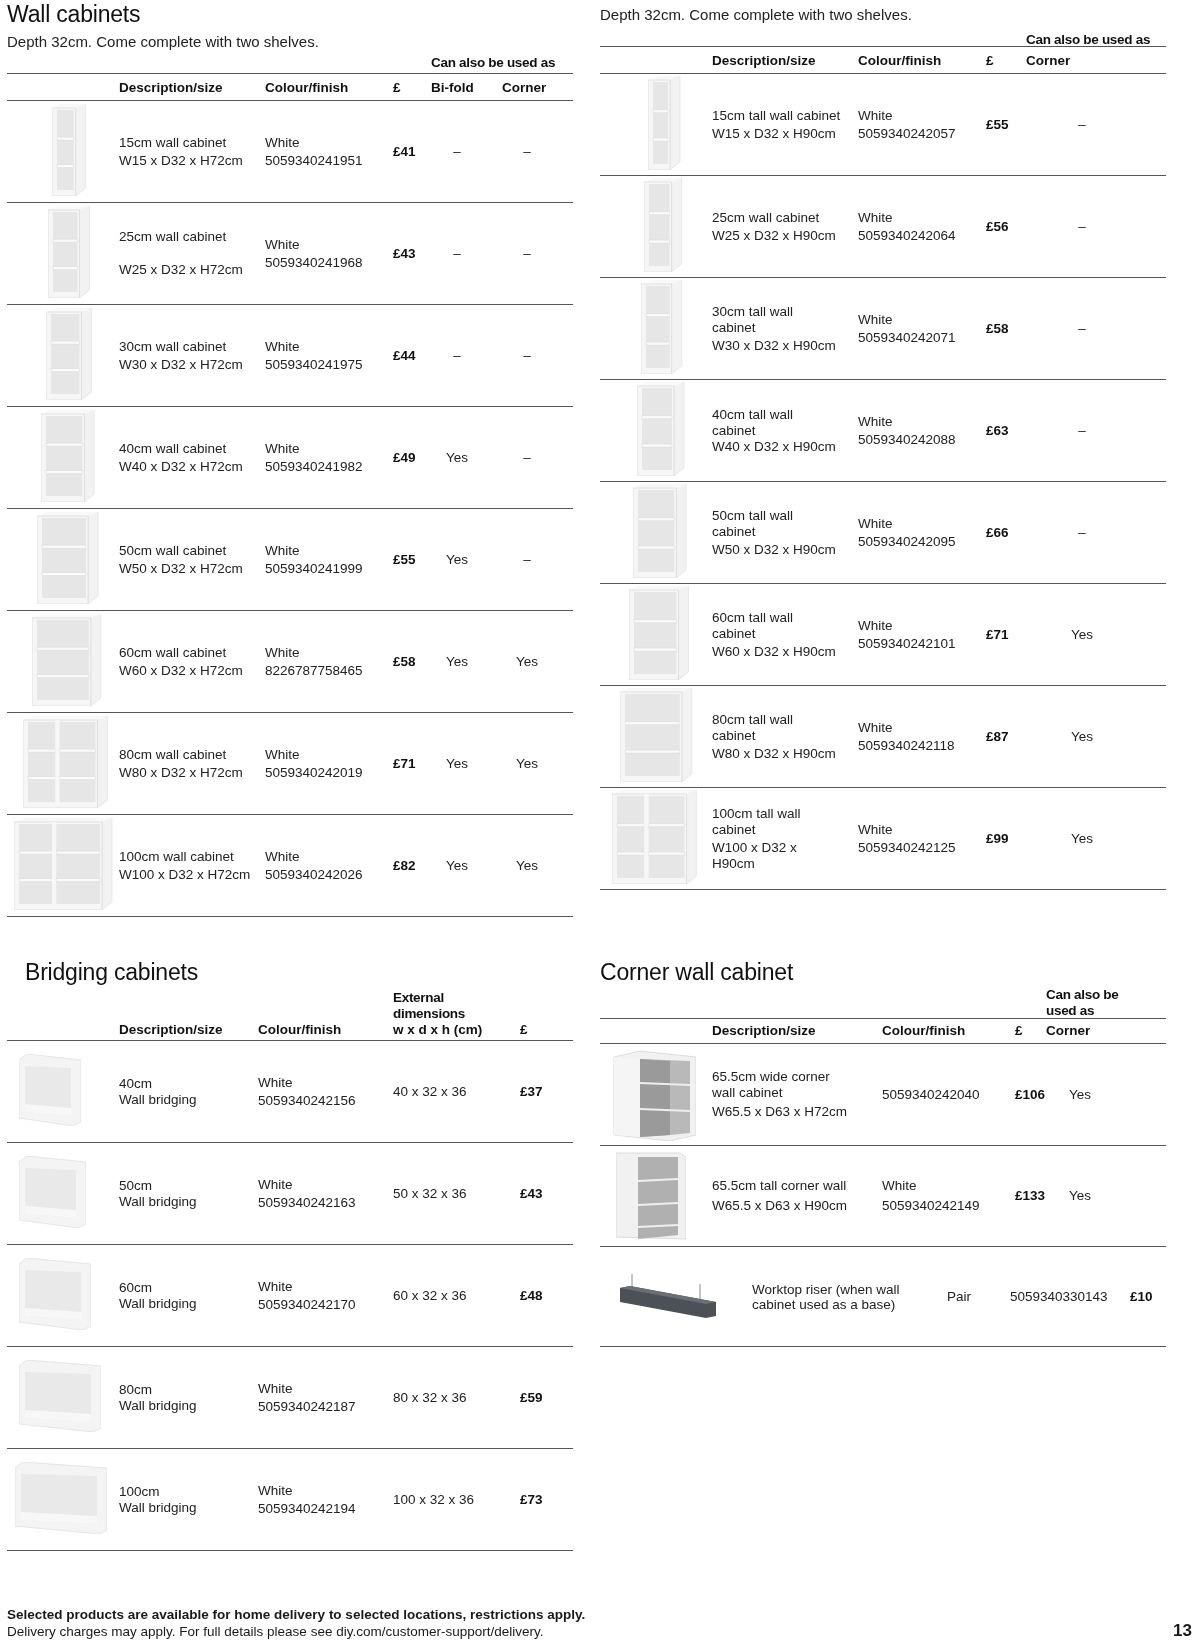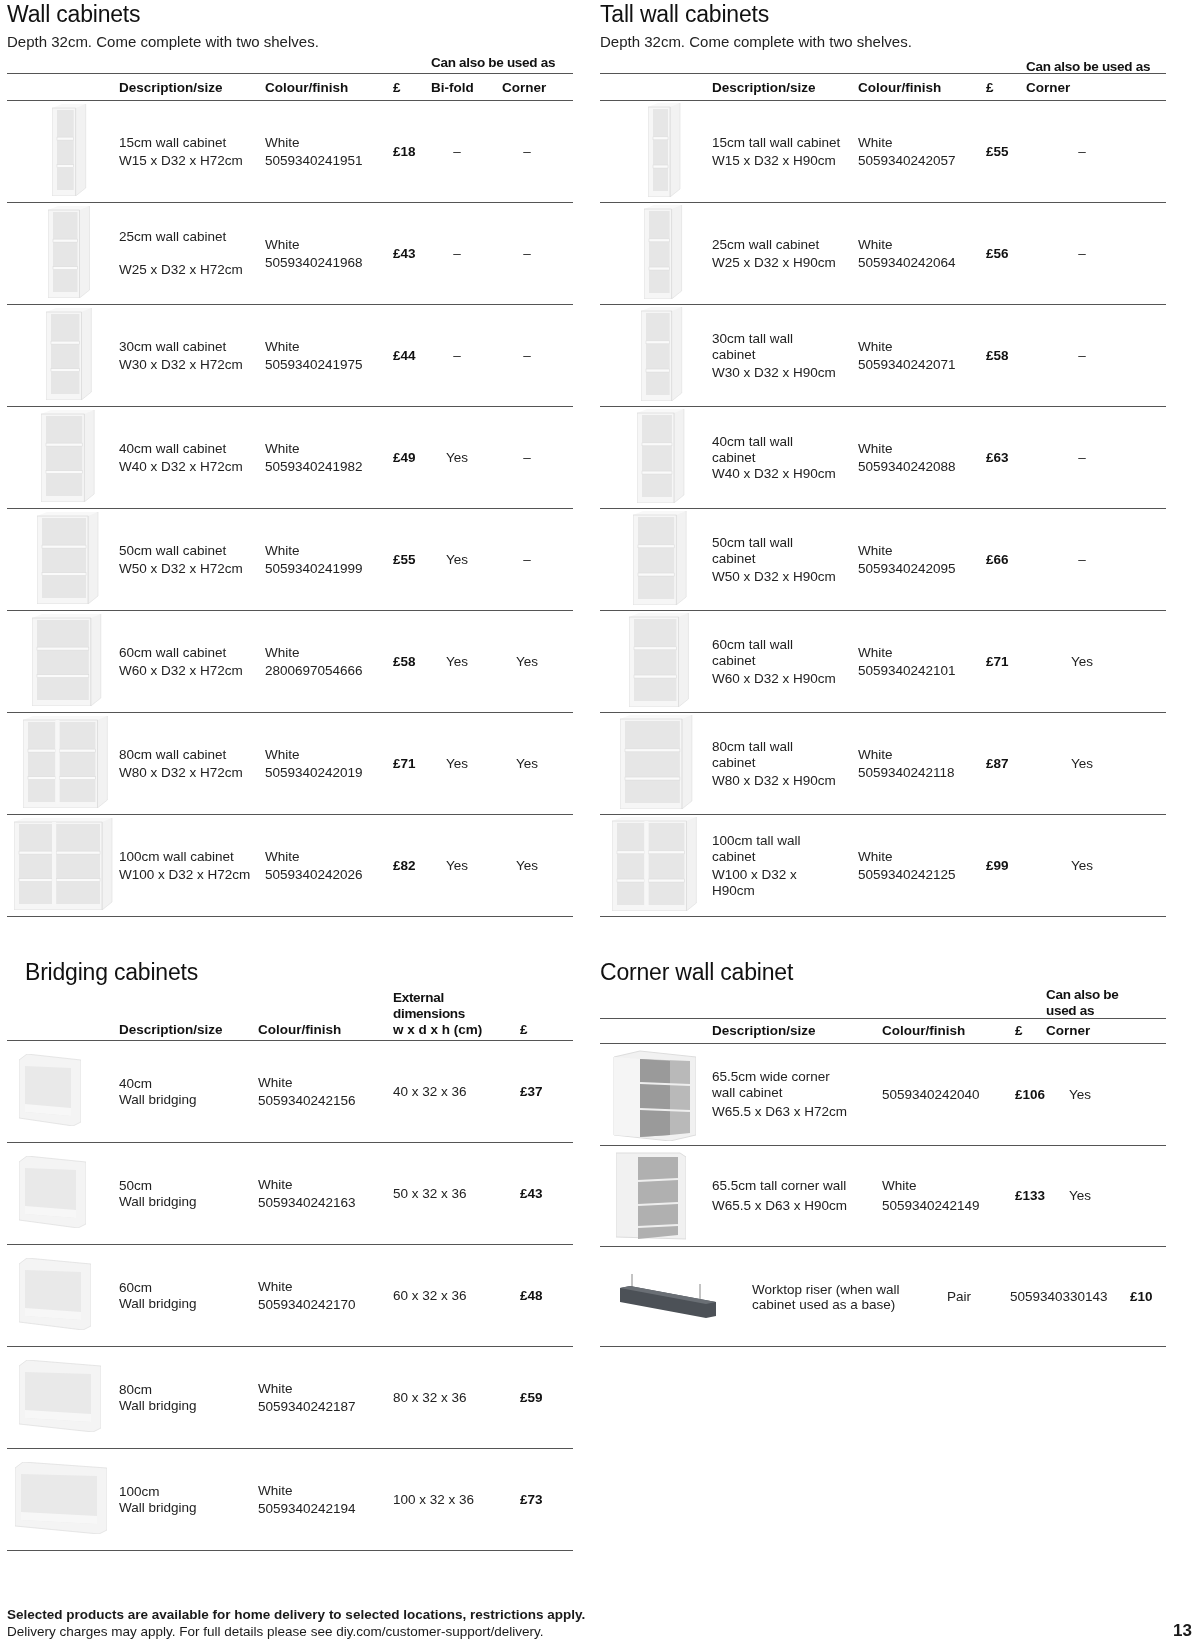--- a/index.html
+++ b/index.html
@@ -110,21 +110,21 @@
               <rect x="5" y="60.720000000000006" width="16.700000000000003" height="3" fill="#fafafa" stroke="#d8d8d8" stroke-width="0.5"></rect>
   </svg></div>
     <div class="cell" style="left:112px;">
       <div>15cm wall cabinet</div>
       <div style="margin-top:2px;">W15 x D32 x H72cm</div>
     </div>
     <div class="cell" style="left:258px;">
       <div>White</div>
       <div style="margin-top:2px;">5059340241951</div>
     </div>
-    <div class="cell price" style="left:386px;">£18</div>
+    <div class="cell price" style="left:386px;">£41</div>
     <div class="cell center" style="left:430px; width:40px;">–</div>
     <div class="cell center" style="left:500px; width:40px;">–</div>
   </div>
         <div class="row" style="height: 102px;">
     <div class="thumb" style="left:40.75px;"><svg width="43.5" height="92" viewBox="0 0 43.5 92">
     <polygon points="10,0 41.5,0 41.5,84 31.5,92 31.5,4" fill="#f2f2f2" stroke="#ddd" stroke-width="0.6"></polygon>
     <polygon points="0,4 10,0 41.5,0 31.5,4" fill="#f8f8f8"></polygon>
     <rect x="0" y="4" width="31.5" height="88" fill="#f6f6f6" stroke="#d4d4d4" stroke-width="0.6"></rect>
     <rect x="5" y="6" width="24.5" height="80" fill="#e6e6e6"></rect>
               <rect x="5" y="33.12" width="24.5" height="3" fill="#fafafa" stroke="#d8d8d8" stroke-width="0.5"></rect>
@@ -213,21 +213,21 @@
     <rect x="5" y="6" width="51.80000000000001" height="80" fill="#e6e6e6"></rect>
               <rect x="5" y="33.12" width="51.80000000000001" height="3" fill="#fafafa" stroke="#d8d8d8" stroke-width="0.5"></rect>
               <rect x="5" y="60.720000000000006" width="51.80000000000001" height="3" fill="#fafafa" stroke="#d8d8d8" stroke-width="0.5"></rect>
   </svg></div>
     <div class="cell" style="left:112px;">
       <div>60cm wall cabinet</div>
       <div style="margin-top:2px;">W60 x D32 x H72cm</div>
     </div>
     <div class="cell" style="left:258px;">
       <div>White</div>
-      <div style="margin-top:2px;">2800697054666</div>
+      <div style="margin-top:2px;">8226787758465</div>
     </div>
     <div class="cell price" style="left:386px;">£58</div>
     <div class="cell center" style="left:430px; width:40px;">Yes</div>
     <div class="cell center" style="left:500px; width:40px;">Yes</div>
   </div>
         <div class="row" style="height: 102px;">
     <div class="thumb" style="left:16px;"><svg width="86.4" height="92" viewBox="0 0 86.4 92">
     <polygon points="10,0 84.4,0 84.4,84 74.4,92 74.4,4" fill="#f2f2f2" stroke="#ddd" stroke-width="0.6"></polygon>
     <polygon points="0,4 10,0 84.4,0 74.4,4" fill="#f8f8f8"></polygon>
     <rect x="0" y="4" width="74.4" height="88" fill="#f6f6f6" stroke="#d4d4d4" stroke-width="0.6"></rect>
@@ -274,21 +274,20 @@
     </div>
     <div class="cell price" style="left:386px;">£82</div>
     <div class="cell center" style="left:430px; width:40px;">Yes</div>
     <div class="cell center" style="left:500px; width:40px;">Yes</div>
   </div>
       </div>
   </div>
 </div>
 
 <div class="section" style="left:600px; top:0; width:566px;">
-  <div class="sec-title" style="margin-top:1px;">Tall wall cabinets</div>
   <div class="sec-sub" style="margin-top:6px;">Depth 32cm. Come complete with two shelves.</div>
   <div class="tbl" style="margin-top:2px;">
     <div style="height:20px; position:relative;">
       <span class="super-hdr" style="left:426px; top:6px;">Can also be used as</span>
     </div>
     <div class="hdr">
       <span style="left:112px;">Description/size</span>
       <span style="left:258px;">Colour/finish</span>
       <span style="left:386px;">£</span>
       <span style="left:426px;">Corner</span>

